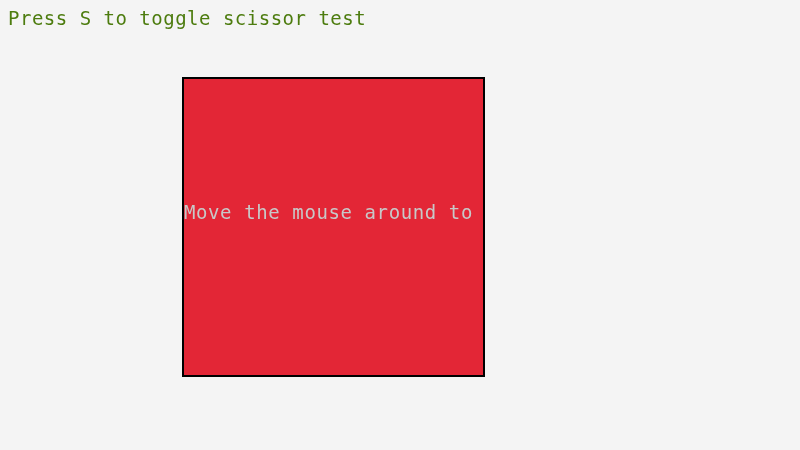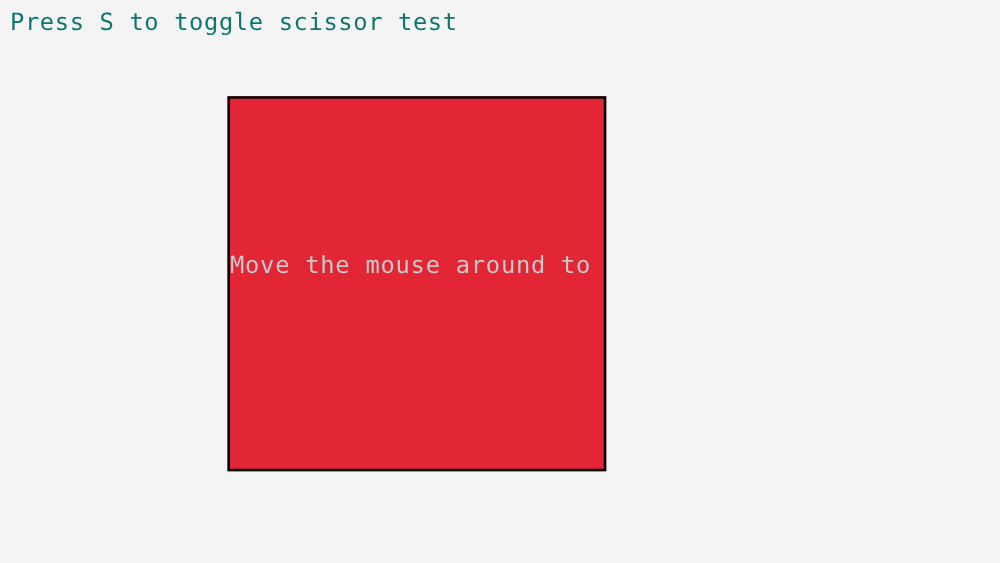--- a/index.html
+++ b/index.html
@@ -25,21 +25,21 @@
 
   
   #hud-text {
     position: absolute;
     left: 8px;
     top: 6px;
     font-family: "DejaVu Sans Mono", "Liberation Mono", monospace;
     font-size: 19px;
     line-height: 24px;
     letter-spacing: 0.5px;
-    color: #0f766e;
+    color: #4d7c0f;
     white-space: pre;
     -webkit-font-smoothing: none;
     font-smooth: never;
   }
 
   
   #scissor-region {
     position: absolute;
     left: 182px;
     top: 77px;

